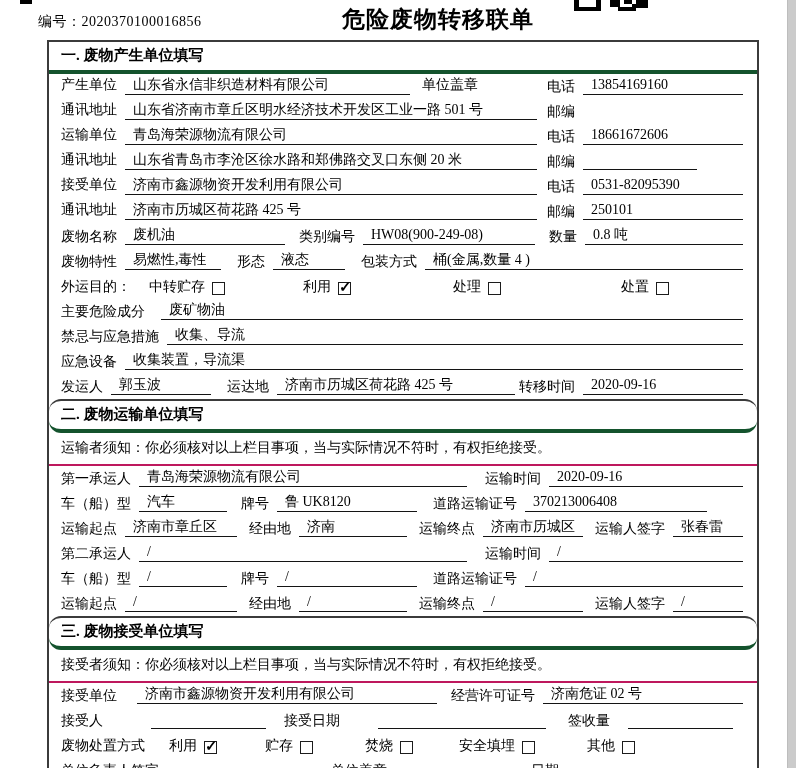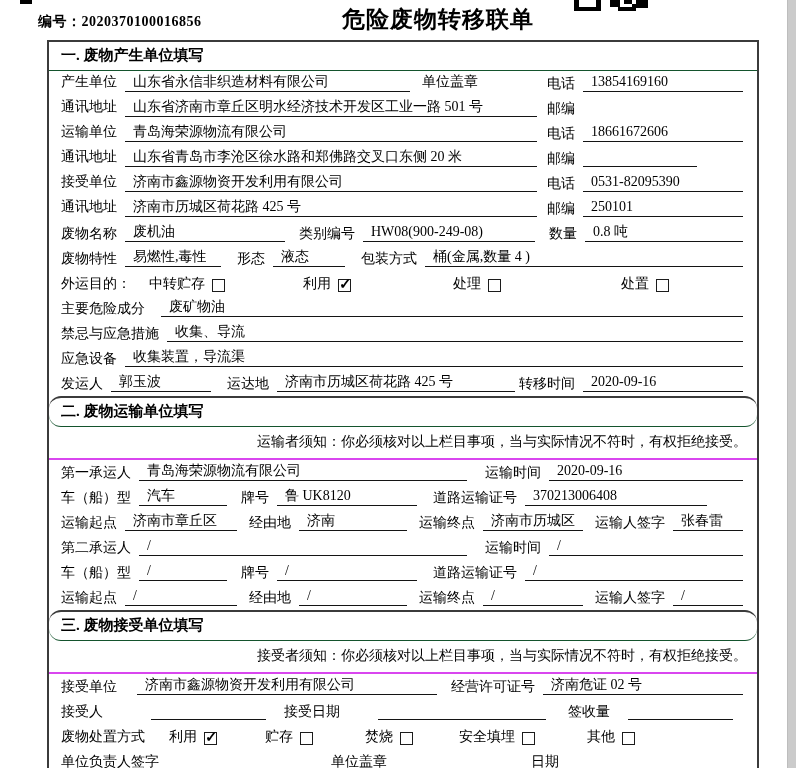--- a/index.html
+++ b/index.html
@@ -5,35 +5,35 @@
   * { margin:0; padding:0; box-sizing:border-box; }
   html,body { background:#e8e8e8; }
   .sheet {
     position:relative; width:796px; height:768px; background:#ffffff;
     font-family:"Liberation Serif","DejaVu Serif",serif; color:#000;
     overflow:hidden;
   }
   .corner-artifact { position:absolute; left:20px; top:0; width:12px; height:4px; background:#000; }
   .qr { position:absolute; left:574px; top:0; }
   .doc-header { position:relative; height:38px; }
-  .doc-number { position:absolute; left:38px; top:13px; font-size:14px; letter-spacing:0.5px;font-weight:bold; }
+  .doc-number { position:absolute; left:38px; top:13px; font-size:14px; letter-spacing:0.5px; }
   .doc-title {
     position:absolute; left:0; top:4px; width:100%; text-align:center;
     transform:translateX(40px); font-size:23px; font-weight:bold; letter-spacing:1px;
   }
   .form {
     position:absolute; left:47px; top:40px; width:712px;
     border:2px solid #3b3b3b; background:#fff;
   }
   .sec-title {
     font-weight:bold; font-size:15px; padding:4px 10px 5px 12px;
-    border-bottom:1px solid #14532d;
+    border-bottom:4px solid #14532d;
   }
   .sec-title.mid { border-top:2px solid #3b3b3b;border-radius:12px; }
-  .notice { font-size:14px; padding:6px 10px 7px 12px; border-bottom:2px solid #d946ef;text-align:right; }
+  .notice { font-size:14px; padding:6px 10px 7px 12px; border-bottom:2px solid #be185d; }
   .row {
     display:flex; align-items:flex-end; min-height:25px; height:25px;
     padding:0 10px 4px 12px; font-size:14px; line-height:1.15;
   }
   .left  { flex:0 0 486px; display:flex; align-items:flex-start; }
   .right { flex:1; display:flex; align-items:flex-end; }
   .lbl { white-space:nowrap; margin-right:8px; }
   .val {
     border-bottom:1px solid #141414; padding:0 2px 1px 8px;
     white-space:nowrap; overflow:hidden; min-height:17px;

